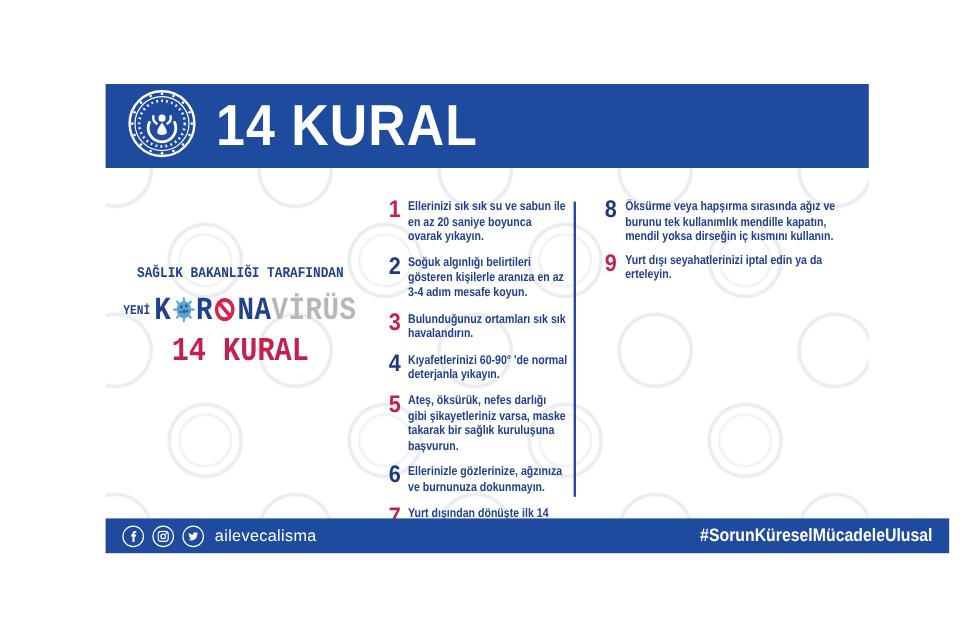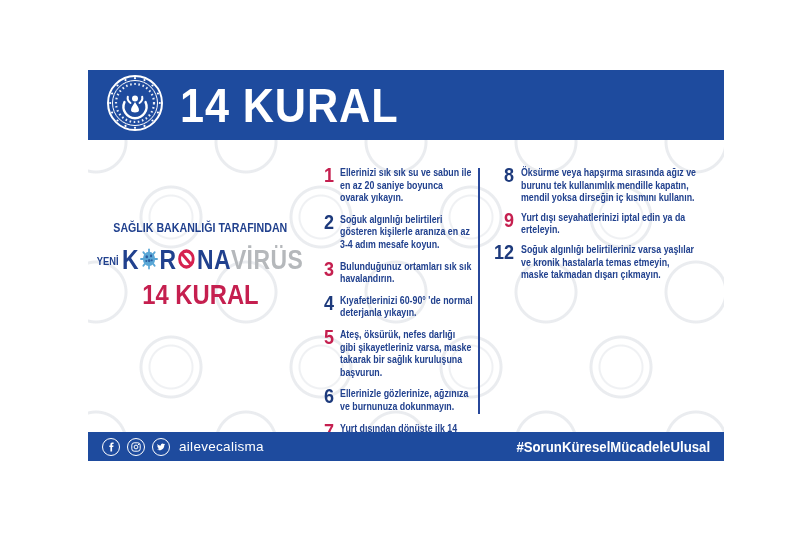--- a/index.html
+++ b/index.html
@@ -30,21 +30,21 @@
     position:absolute;left:88px;top:140px;width:636px;height:292px;
     background-image:
       radial-gradient(circle, rgba(0,0,0,0) 28px, rgba(203,208,216,0.40) 29px, rgba(203,208,216,0.40) 31px, rgba(0,0,0,0) 32px),
       radial-gradient(circle, rgba(0,0,0,0) 20px, rgba(203,208,216,0.30) 21px, rgba(203,208,216,0.30) 22px, rgba(0,0,0,0) 23px),
       radial-gradient(circle, rgba(0,0,0,0) 28px, rgba(203,208,216,0.40) 29px, rgba(203,208,216,0.40) 31px, rgba(0,0,0,0) 32px);
     background-size:150px 150px,150px 150px,150px 150px;
     background-position:8px 2px,8px 2px,83px 77px;
   }
   
   .intro{
-    position:absolute;left:92px;top:218px;width:216px;text-align:center;color:var(--navy);
+    position:absolute;left:92px;top:218px;width:216px;text-align:center;color:var(--navy);font-family:Liberation Mono, monospace;
   }
   .cond{display:inline-block;transform:scaleX(0.85);transform-origin:center top;white-space:nowrap;}
   .intro-presented{font-size:12.5px;font-weight:bold;}
   .wordmark{margin-top:9px;display:flex;align-items:center;justify-content:center;transform:scaleX(0.85);transform-origin:center top;}
   .wm-yeni{font-size:11px;font-weight:bold;margin-right:4px;color:var(--navy);}
   .wm-letter{font-size:27px;font-weight:bold;color:var(--navy);letter-spacing:0.5px;}
   .wm-virus{font-size:27px;font-weight:bold;color:var(--gray);letter-spacing:0.5px;}
   .wm-icon{flex:none;margin:0 1px;}
   .intro-subtitle{font-size:17px;font-weight:bold;margin-top:11px;}
   .intro-bigtitle{font-size:28px;font-weight:bold;color:var(--red);margin-top:3px;}
@@ -67,21 +67,21 @@
     font-size:10.5px;font-weight:bold;line-height:1.2;color:var(--navy);
     transform:scaleX(0.84);transform-origin:left top;
   }
   .rules-left .txt{width:158px;}
   .rules-right .txt{width:232px;}
   .column-divider{
     position:absolute;left:478px;top:168px;width:2px;height:246px;background:#27479a;
   }
   
   .footer-bar{
-    position:absolute;left:88px;top:432px;width:636px;height:29px;background:var(--blue);
+    position:absolute;left:88px;top:432px;width:703px;height:29px;background:var(--blue);
     display:flex;align-items:center;box-sizing:border-box;padding:0 14px;color:#fff;
   }
   .social{display:flex;align-items:center;gap:7px;}
   .soc-circle{
     width:16px;height:16px;border:1.3px solid #fff;border-radius:50%;
     display:flex;align-items:center;justify-content:center;flex:none;
   }
   .handle{font-size:13.5px;margin-left:9px;letter-spacing:0.3px;}
   .spacer{flex:1;}
   .hashtag{font-size:15px;font-weight:bold;transform:scaleX(0.88);transform-origin:right center;white-space:nowrap;}
@@ -200,24 +200,20 @@
 
 <div class="rules rules-right">
   <div class="rule">
     <span class="num" data-color="navy">8</span>
     <span class="txt">Öksürme veya hapşırma sırasında ağız ve burunu tek kullanımlık mendille kapatın, mendil yoksa dirseğin iç kısmını kullanın.</span>
   </div>
   <div class="rule">
     <span class="num" data-color="red">9</span>
     <span class="txt">Yurt dışı seyahatlerinizi iptal edin ya da erteleyin.</span>
   </div>
-  <div class="rule">
-    <span class="num" data-color="navy">12</span>
-    <span class="txt">Soğuk algınlığı belirtileriniz varsa yaşlılar ve kronik hastalarla temas etmeyin, maske takmadan dışarı çıkmayın.</span>
-  </div>
 </div>
 
 <div class="footer-bar">
   <div class="social">
     <span class="soc-circle">
       <svg width="10" height="10" viewBox="0 0 10 10">
         <path d="M6.1 3.4V2.5c0-.4.3-.6.6-.6h.9V.4H6.2C4.9.4 4.4 1.4 4.4 2.3v1.1H3.3V5h1.1v4.6h1.7V5h1.2l.2-1.6H6.1z" fill="#fff"></path>
       </svg>
     </span>
     <span class="soc-circle">

